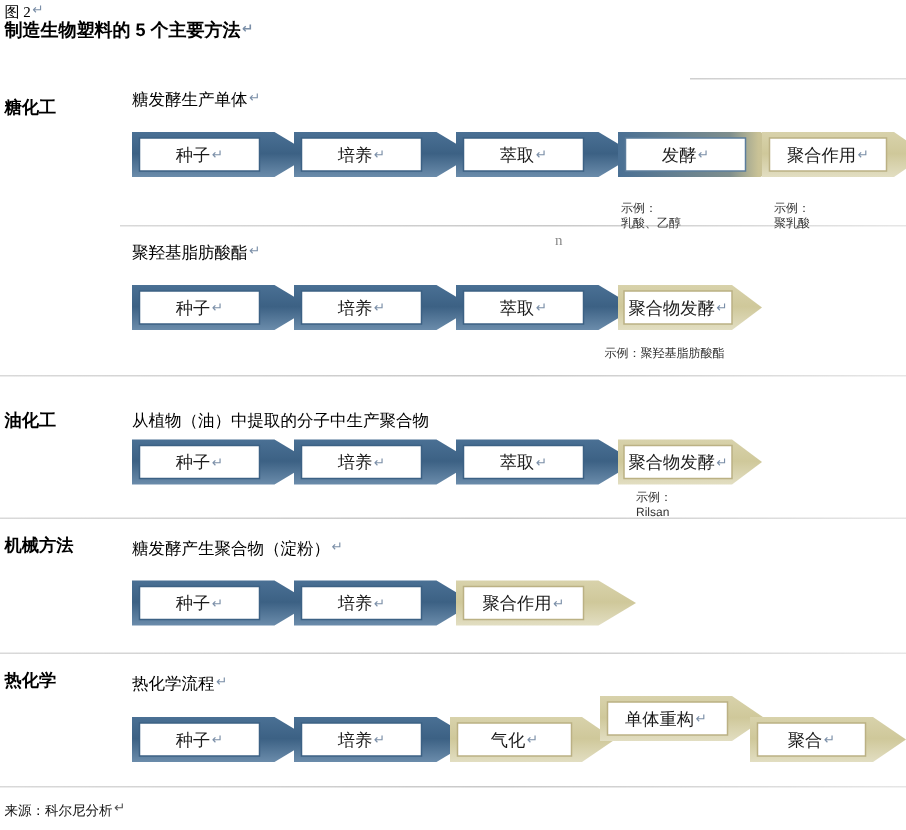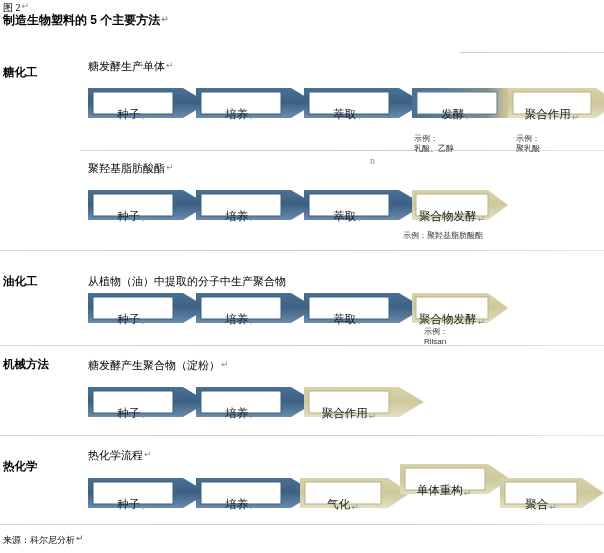--- a/index.html
+++ b/index.html
@@ -48,21 +48,21 @@
   
   .arrow{
     position:absolute;
     height:38px;
     display:block;
   }
   .arrow svg{display:block;overflow:visible;}
   .arrow .lbl{
     position:absolute;
     top:0;left:0;height:38px;
-    display:flex;align-items:flex-end;justify-content:center;
+    display:flex;align-items:center;justify-content:center;
     font-size:11.5px;
     font-family:"Liberation Sans","DejaVu Sans",sans-serif;
     color:#1a1a1a;
     white-space:nowrap;
     pointer-events:none;
   }
 
   .note{
     position:absolute;
     font-size:8px;line-height:9.5px;
@@ -94,21 +94,21 @@
 <div class="divider top-right" style="left:460px;top:52px;width:144px;"></div>
 <div class="divider" style="left:80px;top:150px;width:524px;"></div>
 <div class="divider" style="left:0px;top:250px;width:604px;"></div>
 <div class="divider" style="left:0px;top:345px;width:604px;"></div>
 <div class="divider" style="left:0px;top:435px;width:604px;"></div>
 <div class="divider" style="left:0px;top:524px;width:604px;"></div>
 
 <div class="sec-label" style="top:53px;margin-top:13px;"><span>糖化工</span></div>
 <div class="sec-label" style="top:275px;"><span>油化工</span></div>
 <div class="sec-label" style="top:358px;"><span>机械方法</span></div>
-<div class="sec-label" style="top:448px;margin-top:12px;"><span>热化学</span></div>
+<div class="sec-label" style="top:448px;"><span>热化学</span></div>
 
 <div class="sub-label" style="left:88px;top:59px;"><span>糖发酵生产单体</span><span class="cr">↵</span></div>
 <div class="sub-label" style="left:88px;top:161px;"><span>聚羟基脂肪酸酯</span><span class="cr">↵</span></div>
 <div class="sub-label" style="left:88px;top:275px;"><span>从植物（油）中提取的分子中生产聚合物</span></div>
 <div class="sub-label" style="left:88px;top:358px;"><span>糖发酵产生聚合物（淀粉）</span><span class="cr">↵</span></div>
 <div class="sub-label" style="left:88px;top:448px;"><span>热化学流程</span><span class="cr">↵</span></div>
 
 <div class="nmark" style="left:370px;top:155px;"><span>n</span></div>
 
 <div class="arrow" style="left:88px;top:84px;width:120px;">

